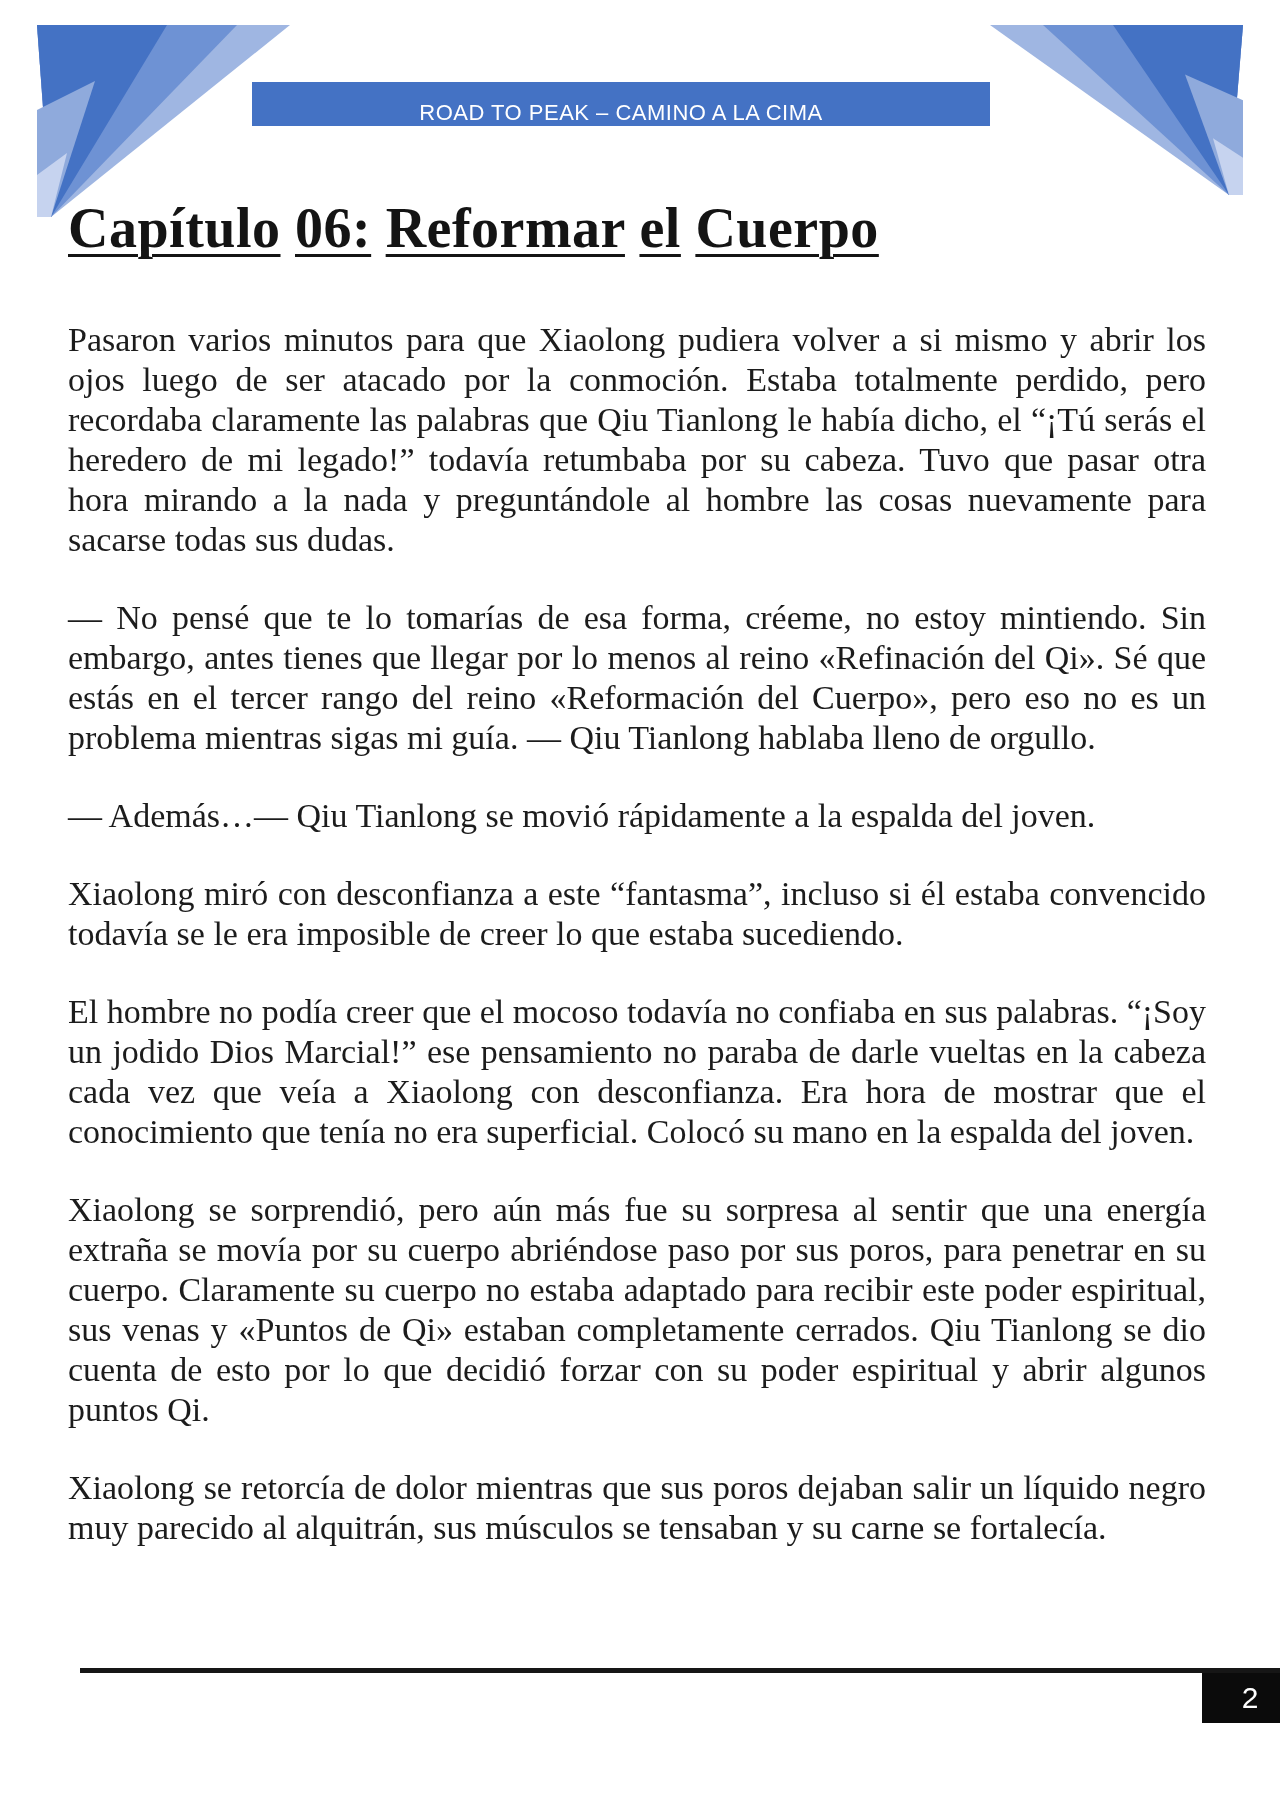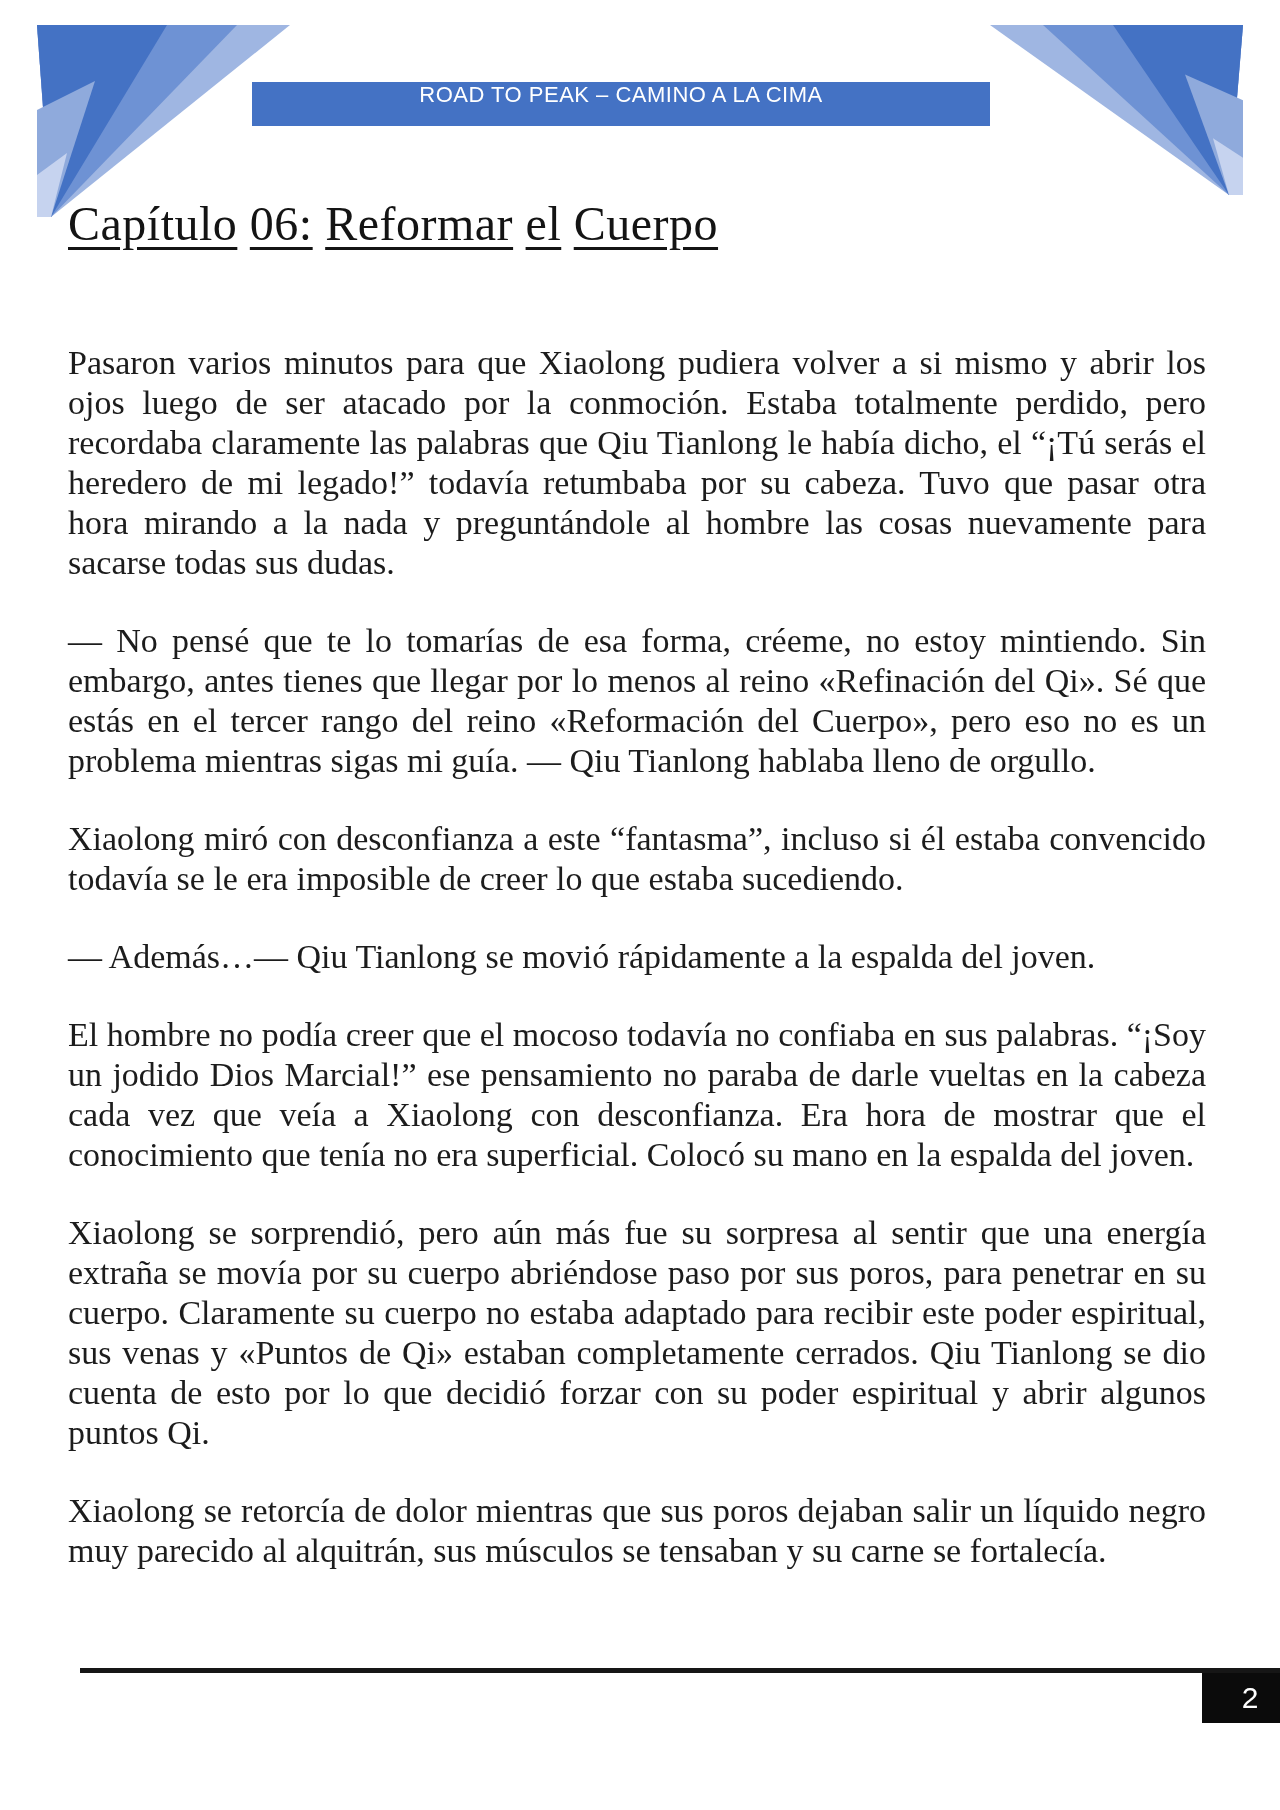--- a/index.html
+++ b/index.html
@@ -23,32 +23,32 @@
   .deco polygon.f-tip  { fill: #C6D3EF; }
 
   
   .banner {
     position: absolute; left: 252px; top: 82px;
     width: 738px; height: 44px;
     background: var(--banner, #4472C4);
     color: #ffffff;
     font-family: "Liberation Sans", sans-serif;
     font-size: 22px; letter-spacing: 0.5px;
-    display: flex; align-items: flex-start; justify-content: center;
+    display: flex; align-items: flex-end; justify-content: center;
   }
 
   
   .content {
     position: absolute; left: 68px; top: 196px;
     width: 1138px;
     color: #1c1c1c;
   }
   h1.chapter-title {
-    font-size: 48px; font-weight: normal;
-    margin: 0 0 92px 0;
+    font-size: 56px; font-weight: bold;
+    margin: 0 0 60px 0;
     color: #141414;
     letter-spacing: 0.5px;
   }
   .uw {
     text-decoration: underline;
     text-decoration-thickness: 3px;
     text-underline-offset: 7px;
   }
   .content p {
     font-size: 34px;
@@ -97,22 +97,22 @@
 
   <div class="banner">
     <span>ROAD TO PEAK – CAMINO A LA CIMA</span>
   </div>
 
   <div class="content">
     <h1 class="chapter-title"><span class="uw">Capítulo</span> <span class="uw">06:</span> <span class="uw">Reformar</span> <span class="uw">el</span> <span class="uw">Cuerpo</span></h1>
 
     <p>Pasaron varios minutos para que Xiaolong pudiera volver a si mismo y abrir los ojos luego de ser atacado por la conmoción. Estaba totalmente perdido, pero recordaba claramente las palabras que Qiu Tianlong le había dicho, el “¡Tú serás el heredero de mi legado!” todavía retumbaba por su cabeza. Tuvo que pasar otra hora mirando a la nada y preguntándole al hombre las cosas nuevamente para sacarse todas sus dudas.</p>
     <p>— No pensé que te lo tomarías de esa forma, créeme, no estoy mintiendo. Sin embargo, antes tienes que llegar por lo menos al reino «Refinación del Qi». Sé que estás en el tercer rango del reino «Reformación del Cuerpo», pero eso no es un problema mientras sigas mi guía. — Qiu Tianlong hablaba lleno de orgullo.</p>
+    <p>— Además…— Qiu Tianlong se movió rápidamente a la espalda del joven.</p>
     <p>Xiaolong miró con desconfianza a este “fantasma”, incluso si él estaba convencido todavía se le era imposible de creer lo que estaba sucediendo.</p>
-    <p>— Además…— Qiu Tianlong se movió rápidamente a la espalda del joven.</p>
     <p>El hombre no podía creer que el mocoso todavía no confiaba en sus palabras. “¡Soy un jodido Dios Marcial!” ese pensamiento no paraba de darle vueltas en la cabeza cada vez que veía a Xiaolong con desconfianza. Era hora de mostrar que el conocimiento que tenía no era superficial. Colocó su mano en la espalda del joven.</p>
     <p>Xiaolong se sorprendió, pero aún más fue su sorpresa al sentir que una energía extraña se movía por su cuerpo abriéndose paso por sus poros, para penetrar en su cuerpo. Claramente su cuerpo no estaba adaptado para recibir este poder espiritual, sus venas y «Puntos de Qi» estaban completamente cerrados. Qiu Tianlong se dio cuenta de esto por lo que decidió forzar con su poder espiritual y abrir algunos puntos Qi.</p>
     <p>Xiaolong se retorcía de dolor mientras que sus poros dejaban salir un líquido negro muy parecido al alquitrán, sus músculos se tensaban y su carne se fortalecía.</p>
   </div>
 
   <div class="footer-rule"></div>
   <div class="page-box">
     <span>2</span>
   </div>
 

